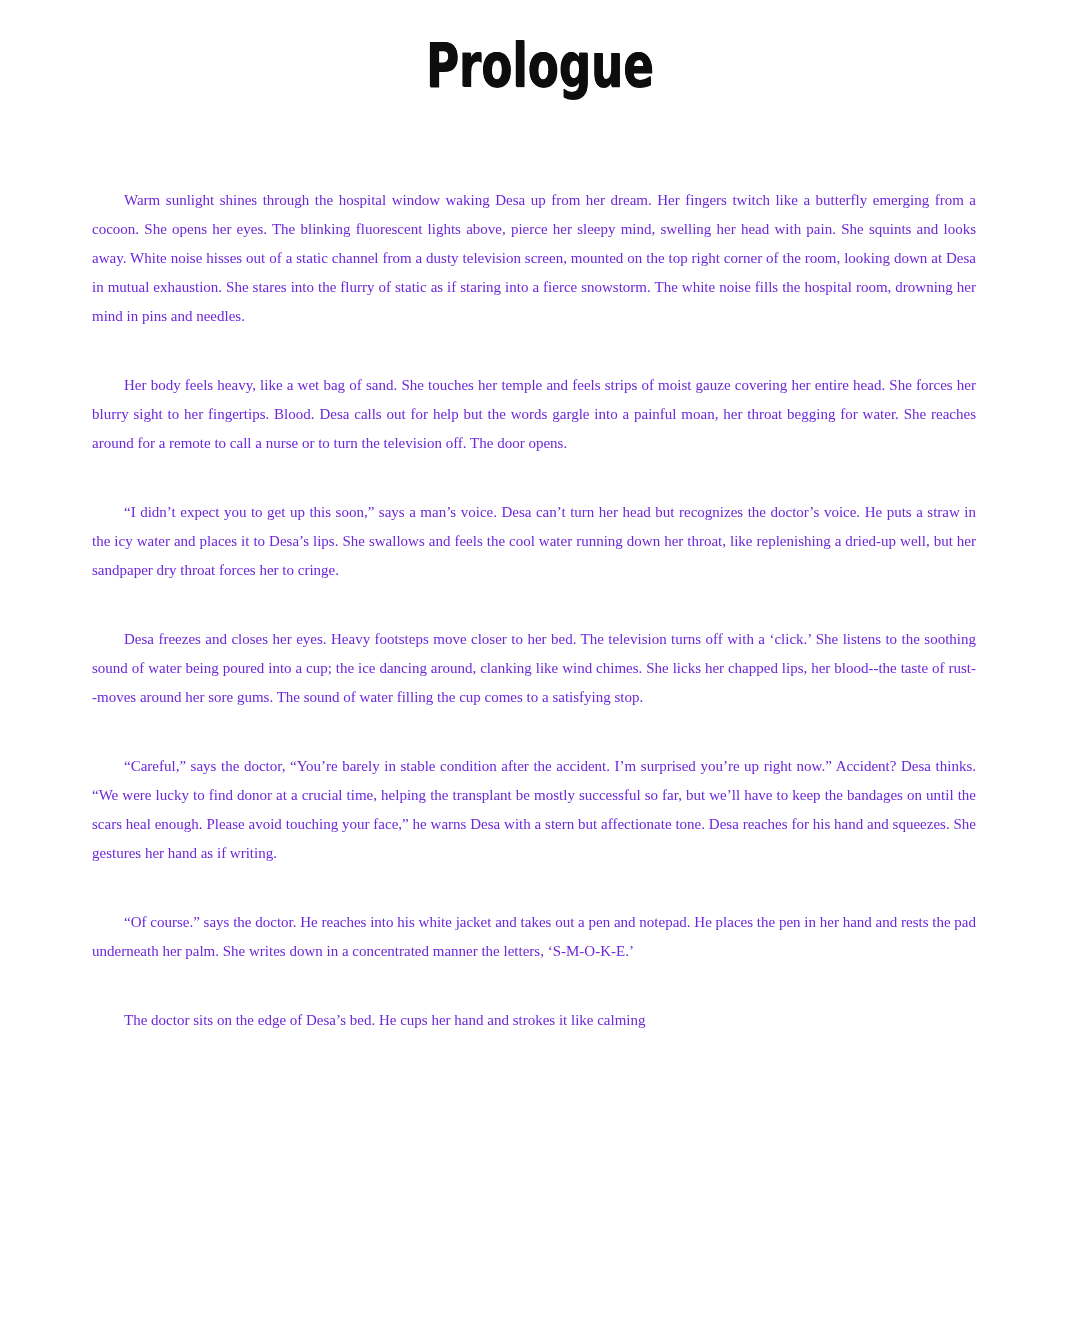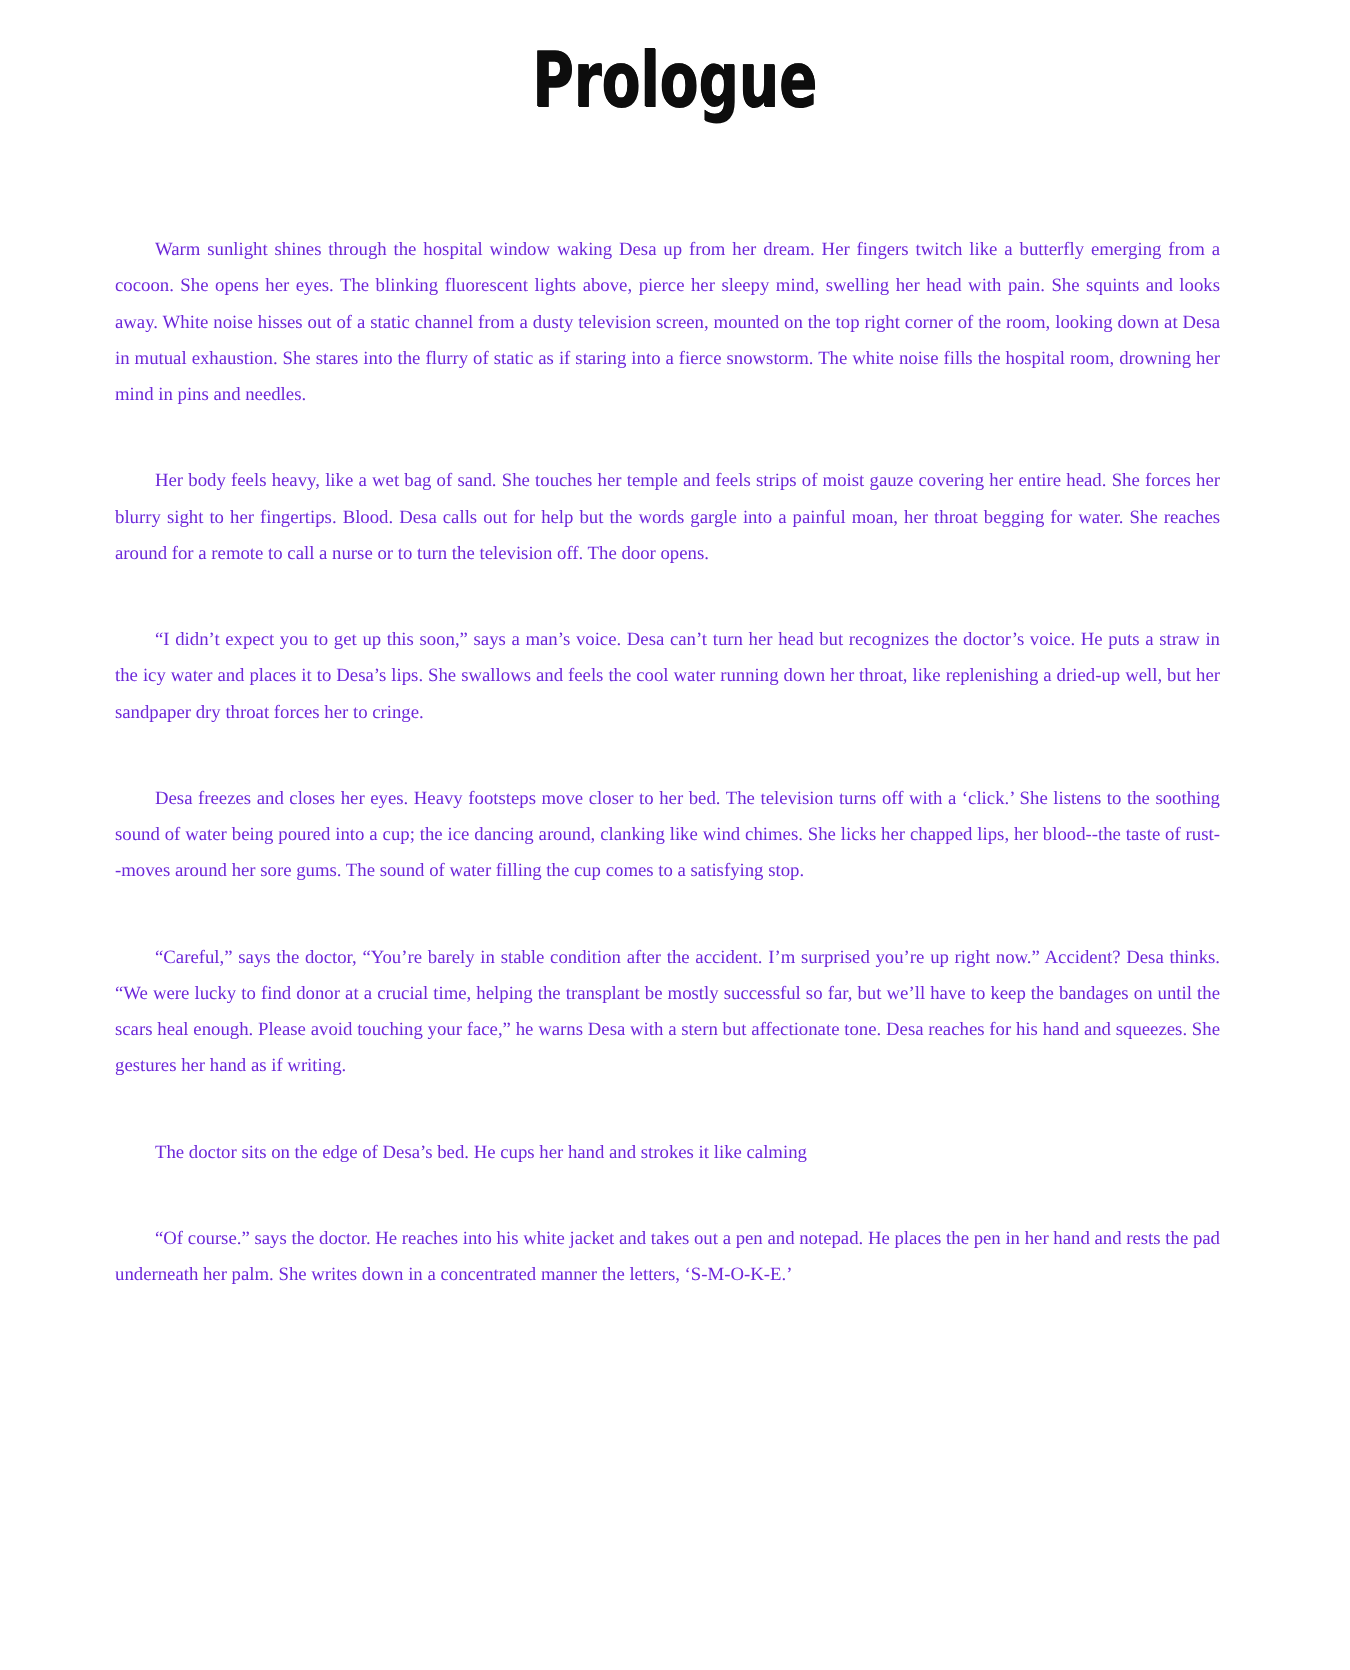--- a/index.html
+++ b/index.html
@@ -63,19 +63,19 @@
 <div class="page">
 
   <h1 class="chapter-title">Prologue</h1>
 
   <div class="content">
     <p>Warm sunlight shines through the hospital window waking Desa up from her dream. Her fingers twitch like a butterfly emerging from a cocoon. She opens her eyes. The blinking fluorescent lights above, pierce her sleepy mind, swelling her head with pain. She squints and looks away. White noise hisses out of a static channel from a dusty television screen, mounted on the top right corner of the room, looking down at Desa in mutual exhaustion. She stares into the flurry of static as if staring into a fierce snowstorm. The white noise fills the hospital room, drowning her mind in pins and needles.</p>
     <p>Her body feels heavy, like a wet bag of sand. She touches her temple and feels strips of moist gauze covering her entire head. She forces her blurry sight to her fingertips. Blood. Desa calls out for help but the words gargle into a painful moan, her throat begging for water. She reaches around for a remote to call a nurse or to turn the television off. The door opens.</p>
     <p>“I didn’t expect you to get up this soon,” says a man’s voice. Desa can’t turn her head but recognizes the doctor’s voice. He puts a straw in the icy water and places it to Desa’s lips. She swallows and feels the cool water running down her throat, like replenishing a dried-up well, but her sandpaper dry throat forces her to cringe.</p>
     <p>Desa freezes and closes her eyes. Heavy footsteps move closer to her bed. The television turns off with a ‘click.’ She listens to the soothing sound of water being poured into a cup; the ice dancing around, clanking like wind chimes. She licks her chapped lips, her blood--the taste of rust--moves around her sore gums. The sound of water filling the cup comes to a satisfying stop.</p>
     <p>“Careful,” says the doctor, “You’re barely in stable condition after the accident. I’m surprised you’re up right now.” Accident? Desa thinks. “We were lucky to find donor at a crucial time, helping the transplant be mostly successful so far, but we’ll have to keep the bandages on until the scars heal enough. Please avoid touching your face,” he warns Desa with a stern but affectionate tone. Desa reaches for his hand and squeezes. She gestures her hand as if writing.</p>
+    <p>“Of course.” says the doctor. He reaches into his white jacket and takes out a pen and notepad. He places the pen in her hand and rests the pad underneath her palm. She writes down in a concentrated manner the letters, ‘S-M-O-K-E.’</p>
     <p>The doctor sits on the edge of Desa’s bed. He cups her hand and strokes it like calming</p>
-    <p>“Of course.” says the doctor. He reaches into his white jacket and takes out a pen and notepad. He places the pen in her hand and rests the pad underneath her palm. She writes down in a concentrated manner the letters, ‘S-M-O-K-E.’</p>
   </div>
 
   <div class="pagenum">1</div>
 
 </div>
 
 </body></html>

